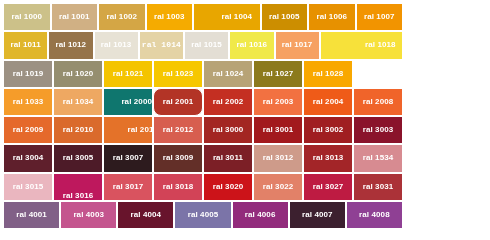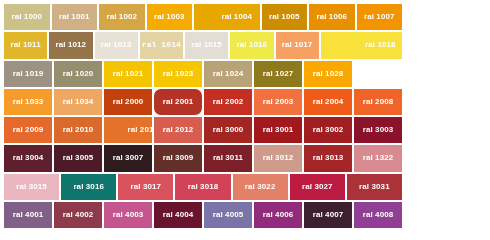--- a/index.html
+++ b/index.html
@@ -132,21 +132,21 @@
         <span class="swatch-label light-text" style="color: rgb(255, 255, 255);">ral 1032</span>
       </div>
     </div>
     <div class="swatch-row">
       <div class="swatch" style="background: rgb(245, 156, 42); border-color: rgb(255, 255, 255);">
         <span class="swatch-label light-text" style="color: rgb(255, 255, 255);">ral 1033</span>
       </div>
       <div class="swatch" style="background: rgb(238, 168, 98); border-color: rgb(255, 255, 255);">
         <span class="swatch-label light-text" style="color: rgb(255, 255, 255);">ral 1034</span>
       </div>
-      <div class="swatch" style="background: #c2410c; border-color: rgb(255, 255, 255);">
+      <div class="swatch" style="background: #0f766e; border-color: rgb(255, 255, 255); justify-content: flex-end;">
         <span class="swatch-label light-text" style="color: rgb(255, 255, 255);">ral 2000</span>
       </div>
       <div class="swatch" style="background: rgb(179, 52, 38); border-color: rgb(255, 255, 255); border-radius: 8px;">
         <span class="swatch-label light-text" style="color: rgb(255, 255, 255);">ral 2001</span>
       </div>
       <div class="swatch" style="background: rgb(196, 47, 34); border-color: rgb(255, 255, 255);">
         <span class="swatch-label light-text" style="color: rgb(255, 255, 255);">ral 2002</span>
       </div>
       <div class="swatch" style="background: rgb(242, 113, 65); border-color: rgb(255, 255, 255);">
         <span class="swatch-label light-text" style="color: rgb(255, 255, 255);">ral 2003</span>
@@ -200,52 +200,52 @@
       <div class="swatch" style="background: rgb(124, 31, 38); border-color: rgb(255, 255, 255);">
         <span class="swatch-label light-text" style="color: rgb(255, 255, 255);">ral 3011</span>
       </div>
       <div class="swatch" style="background: rgb(206, 155, 138); border-color: rgb(255, 255, 255);">
         <span class="swatch-label light-text" style="color: rgb(255, 255, 255);">ral 3012</span>
       </div>
       <div class="swatch" style="background: rgb(163, 37, 40); border-color: rgb(255, 255, 255);">
         <span class="swatch-label light-text" style="color: rgb(255, 255, 255);">ral 3013</span>
       </div>
       <div class="swatch" style="background: rgb(215, 139, 145); border-color: rgb(255, 255, 255);">
-        <span class="swatch-label light-text" style="color: rgb(255, 255, 255);">ral 1322</span>
+        <span class="swatch-label light-text" style="color: rgb(255, 255, 255);">ral 1534</span>
       </div>
     </div>
     <div class="swatch-row">
       <div class="swatch" style="background: rgb(234, 182, 191); border-color: rgb(255, 255, 255);">
         <span class="swatch-label light-text" style="color: rgb(255, 255, 255);">ral 3015</span>
       </div>
-      <div class="swatch" style="background: #0f766e; border-color: rgb(255, 255, 255);">
+      <div class="swatch" style="background: #be185d; border-color: rgb(255, 255, 255); align-items: flex-end;">
         <span class="swatch-label light-text" style="color: rgb(255, 255, 255);">ral 3016</span>
       </div>
       <div class="swatch" style="background: rgb(217, 83, 95); border-color: rgb(255, 255, 255);">
         <span class="swatch-label light-text" style="color: rgb(255, 255, 255);">ral 3017</span>
       </div>
       <div class="swatch" style="background: rgb(210, 67, 87); border-color: rgb(255, 255, 255);">
         <span class="swatch-label light-text" style="color: rgb(255, 255, 255);">ral 3018</span>
       </div>
+      <div class="swatch" style="background: rgb(204, 19, 25); border-color: rgb(255, 255, 255);">
+        <span class="swatch-label light-text" style="color: rgb(255, 255, 255);">ral 3020</span>
+      </div>
       <div class="swatch" style="background: rgb(226, 129, 104); border-color: rgb(255, 255, 255);">
         <span class="swatch-label light-text" style="color: rgb(255, 255, 255);">ral 3022</span>
       </div>
       <div class="swatch" style="background: rgb(190, 27, 66); border-color: rgb(255, 255, 255);">
         <span class="swatch-label light-text" style="color: rgb(255, 255, 255);">ral 3027</span>
       </div>
       <div class="swatch" style="background: rgb(171, 50, 56); border-color: rgb(255, 255, 255);">
         <span class="swatch-label light-text" style="color: rgb(255, 255, 255);">ral 3031</span>
       </div>
     </div>
     <div class="swatch-row">
       <div class="swatch" style="background: rgb(129, 96, 135); border-color: rgb(255, 255, 255);">
         <span class="swatch-label light-text" style="color: rgb(255, 255, 255);">ral 4001</span>
-      </div>
-      <div class="swatch" style="background: rgb(142, 58, 74); border-color: rgb(255, 255, 255);">
-        <span class="swatch-label light-text" style="color: rgb(255, 255, 255);">ral 4002</span>
       </div>
       <div class="swatch" style="background: rgb(196, 85, 142); border-color: rgb(255, 255, 255);">
         <span class="swatch-label light-text" style="color: rgb(255, 255, 255);">ral 4003</span>
       </div>
       <div class="swatch" style="background: rgb(104, 20, 44); border-color: rgb(255, 255, 255);">
         <span class="swatch-label light-text" style="color: rgb(255, 255, 255);">ral 4004</span>
       </div>
       <div class="swatch" style="background: rgb(123, 116, 168); border-color: rgb(255, 255, 255);">
         <span class="swatch-label light-text" style="color: rgb(255, 255, 255);">ral 4005</span>
       </div>

